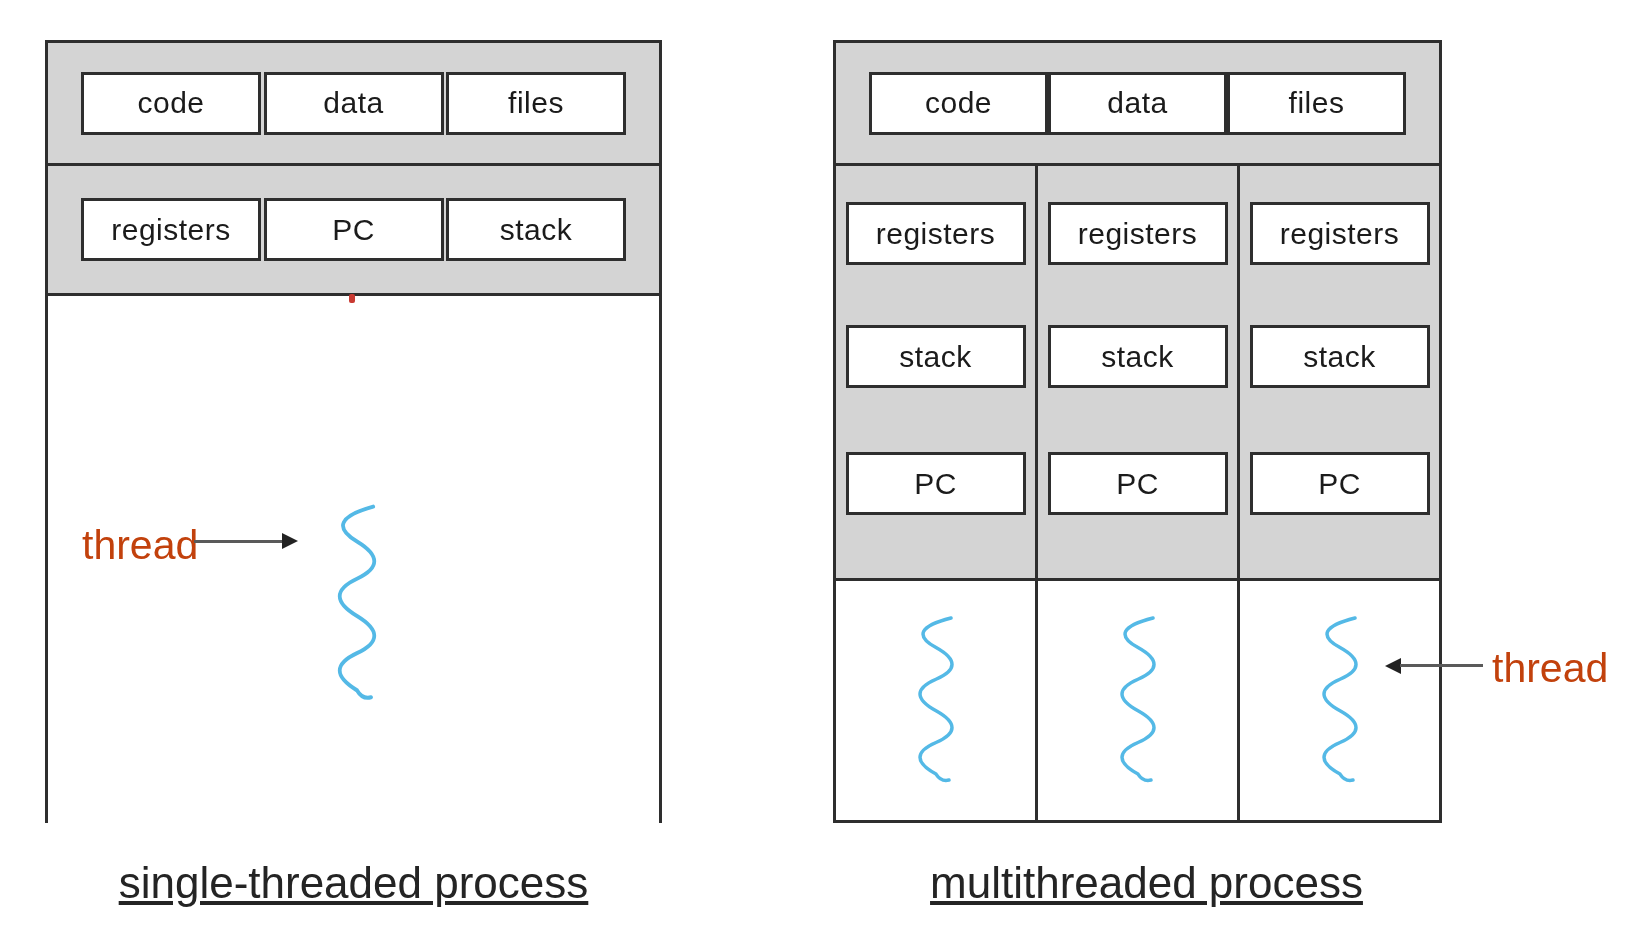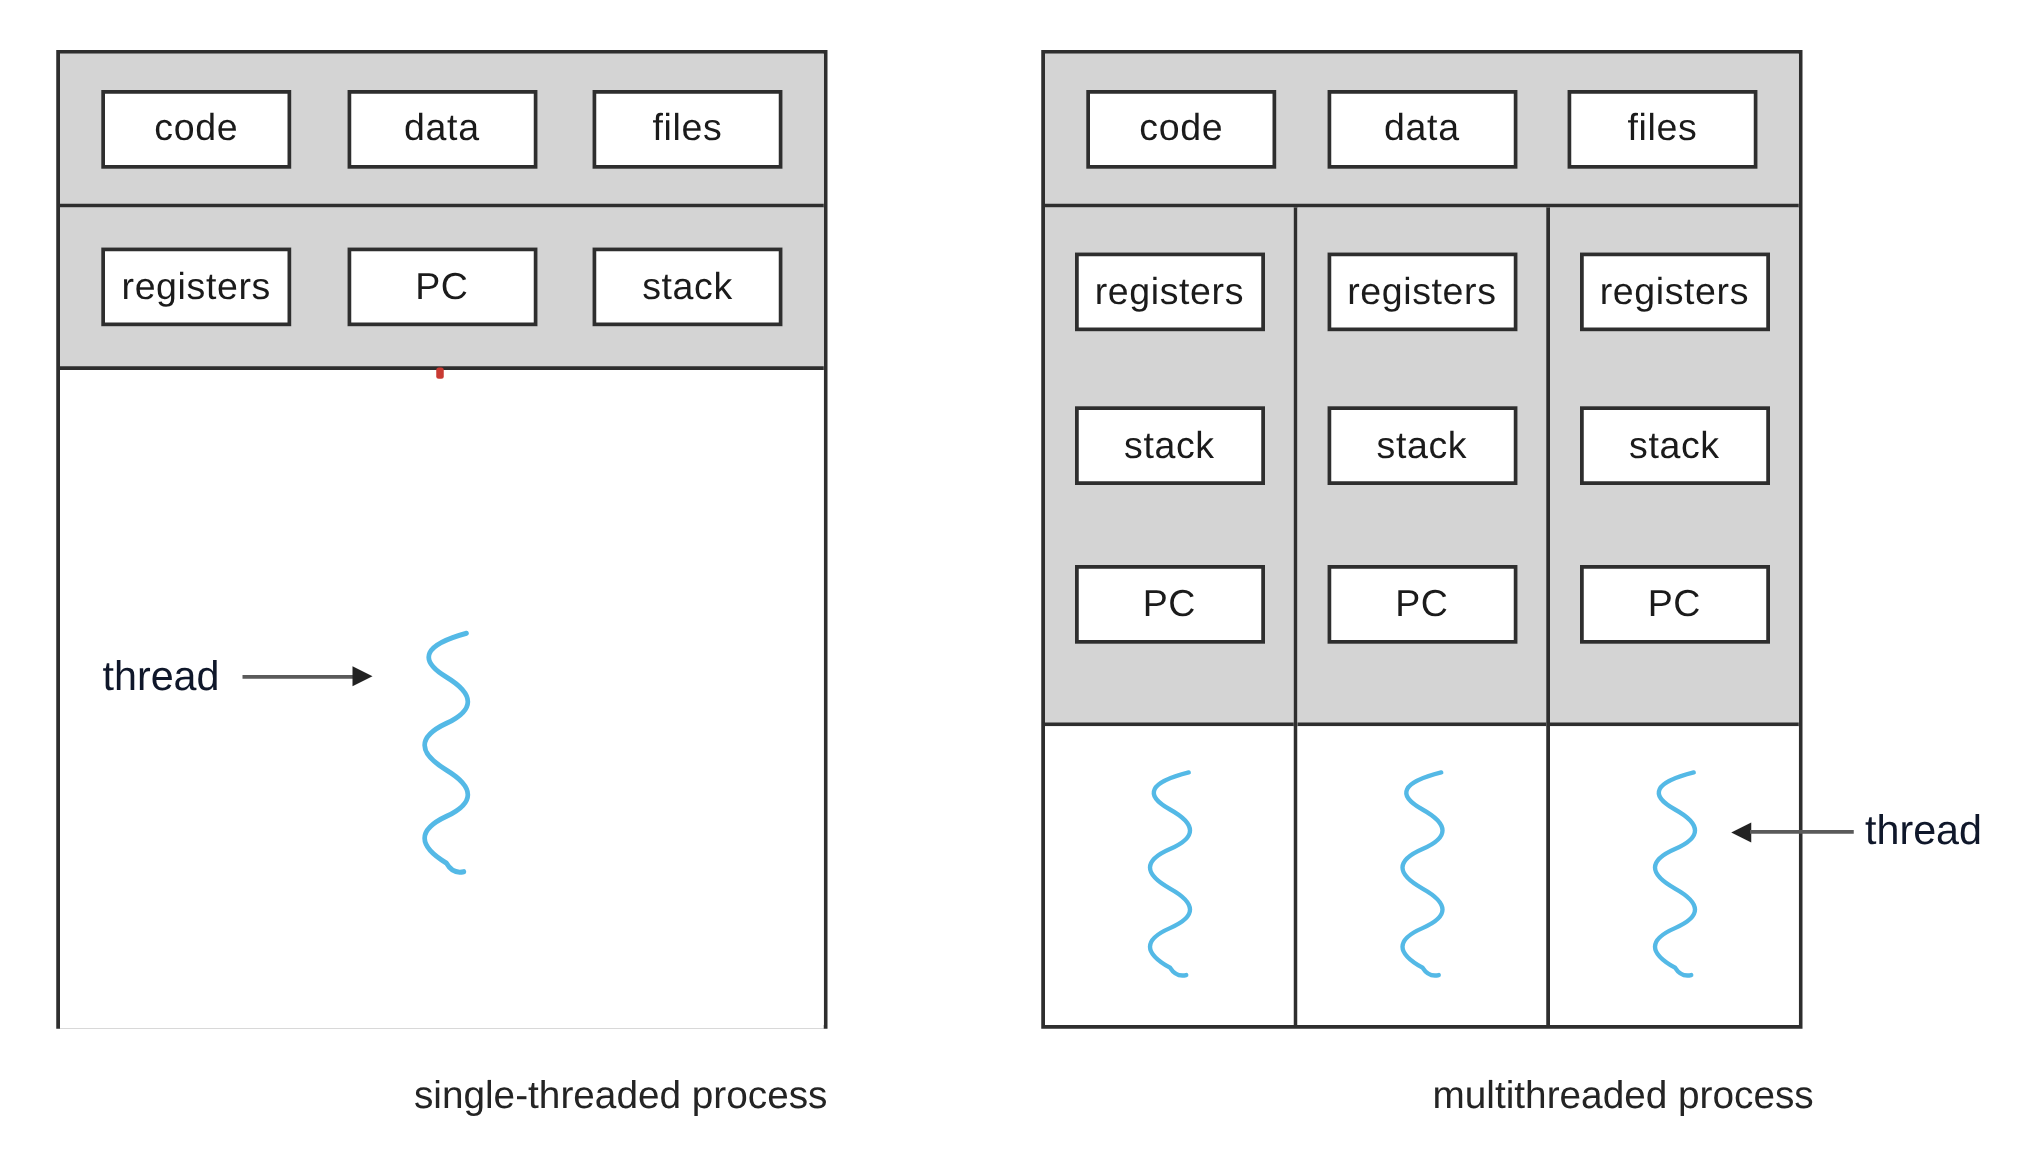--- a/index.html
+++ b/index.html
@@ -11,21 +11,21 @@
   #left-panel  { left:45px;  width:617px; }
   #right-panel { left:833px; width:609px; }
 
   .sect-shared { height:120px; background:#d4d4d4; border-bottom:3px solid #2e2e2e;
                  display:flex; align-items:center; justify-content:space-between;
                  padding:0 33px; }
   .sect-state  { height:127px; background:#d4d4d4; border-bottom:3px solid #2e2e2e;
                  display:flex; align-items:center; justify-content:space-between;
                  padding:0 33px; }
 
-  .box { width:152px; height:63px; background:#ffffff; border:3px solid #2e2e2e;
+  .box { width:180px; height:63px; background:#ffffff; border:3px solid #2e2e2e;
          box-sizing:border-box; display:flex; align-items:center; justify-content:center;
          font-size:30px; letter-spacing:0.5px; }
 
   .white-area { position:relative; height:527px; background:#ffffff; }
 
   
   .cols { display:flex; height:654px; }
   .tcol { flex:1 1 0; display:flex; flex-direction:column; }
   .tcol + .tcol { border-left:3px solid #2e2e2e; }
   .col-gray { height:376px; background:#d4d4d4; border-bottom:3px solid #2e2e2e;
@@ -33,25 +33,25 @@
               box-sizing:content-box; }
   .col-gray .box { margin:0; }
   .col-gray .box + .box { margin-top:60px; }
   .col-gray .box:nth-child(3) { margin-top:64px; }
   .col-white { flex:1; background:#ffffff; display:flex; justify-content:center;
                padding-top:33px; box-sizing:border-box; }
 
   svg.wave { overflow:visible; display:block; }
   .wave path { fill:none; stroke:#54b9e6; stroke-width:3.5; stroke-linecap:round; }
 
-  .caption { position:absolute; top:858px; text-align:right; font-size:31px; color:#242424; }
+  .caption { position:absolute; top:858px; text-align:center; font-size:44px; color:#242424;text-decoration:underline; }
   #left-caption  { left:45px;  width:617px; }
   #right-caption { left:842px; width:609px; }
 
-  .thread-label { position:absolute; font-size:33px; color:#0f172a; }
+  .thread-label { position:absolute; font-size:41px; color:#c2410c; }
   .arrow-line { position:absolute; height:3px; background:#5a5a5a; }
   .arrow-head-right { position:absolute; width:0; height:0;
       border-top:8px solid transparent; border-bottom:8px solid transparent;
       border-left:16px solid #222222; }
   .arrow-head-left { position:absolute; width:0; height:0;
       border-top:8px solid transparent; border-bottom:8px solid transparent;
       border-right:16px solid #222222; }
 
   .artifact { position:absolute; width:6px; height:9px; background:#c93a32;
               border-radius:2px; }

